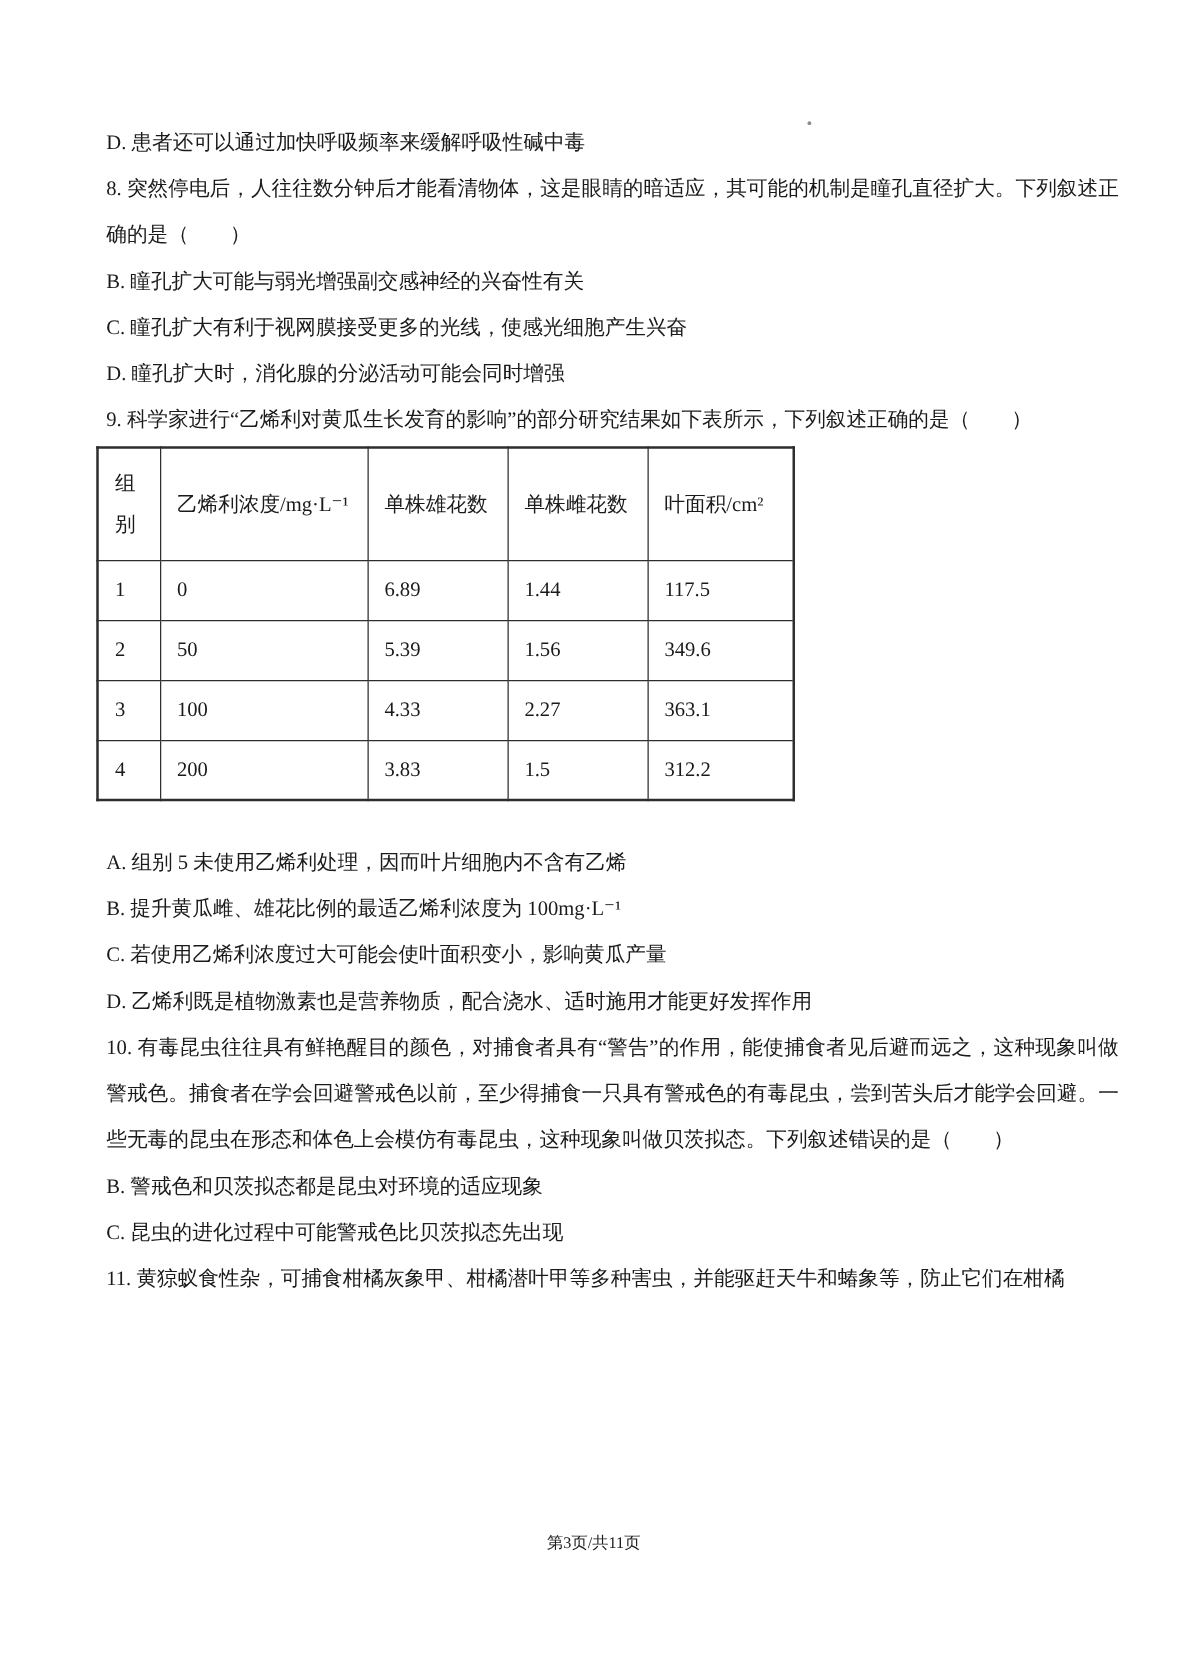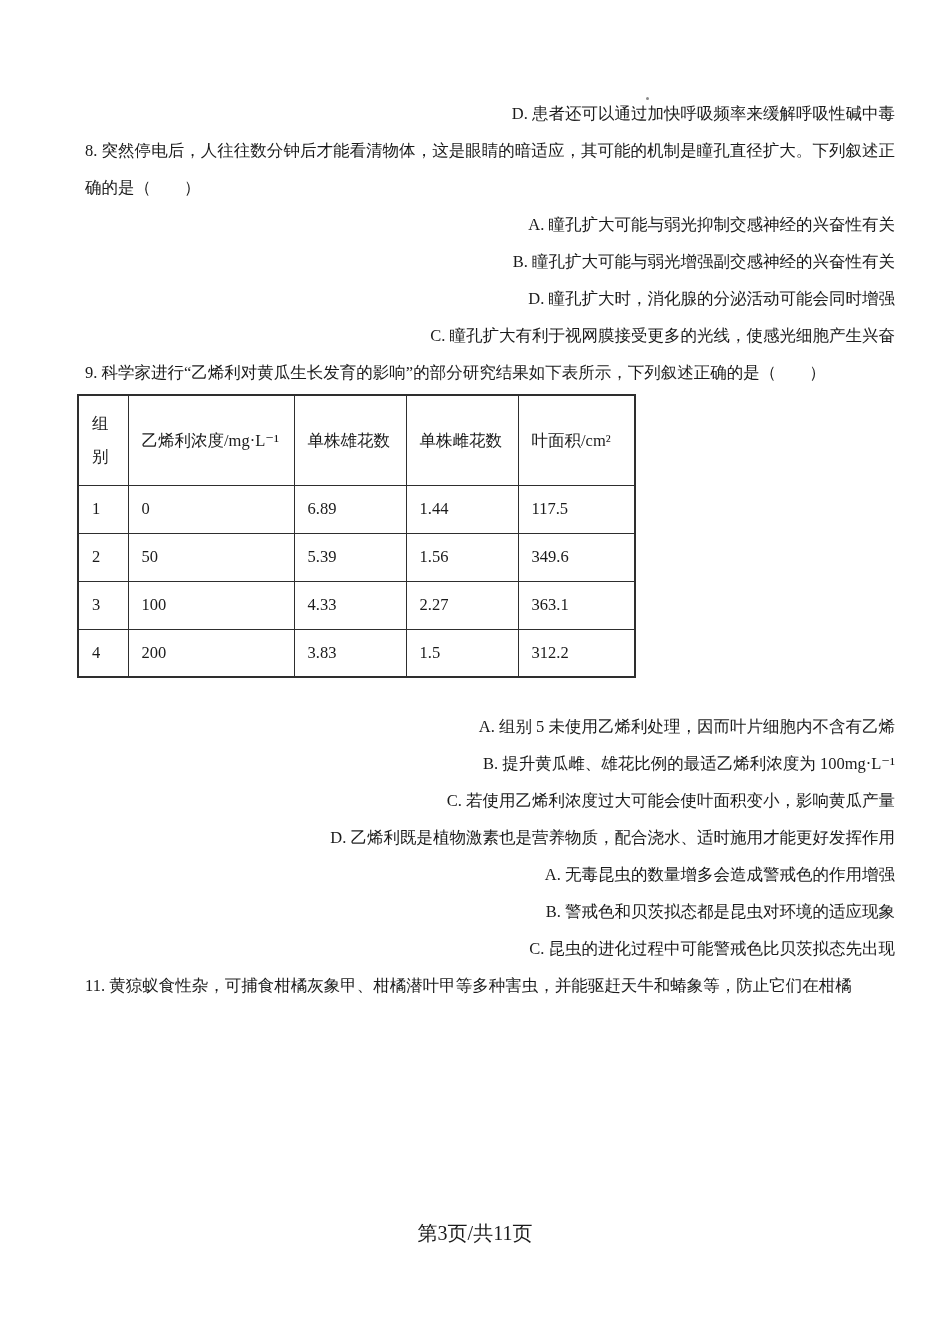--- a/index.html
+++ b/index.html
@@ -17,21 +17,21 @@
     overflow: hidden;
   }
   .content {
     position: absolute;
     left: 85px; top: 95px;
     width: 810px;
     font-size: 16.5px;
     line-height: 37px;
   }
   .para { margin: 0; text-align: justify; }
-  .line { margin: 0; text-align: right; }
+  .line { margin: 0; text-align: left; }
   .qtable {
     border-collapse: collapse;
     table-layout: fixed;
     margin: 3px 0 16px -8px;
     border: 2px solid #2e2e2e;
   }
   .qtable th, .qtable td {
     border: 1px solid #2e2e2e;
     font-weight: normal;
     font-size: 16.5px;
@@ -41,21 +41,21 @@
     background: #ffffff;
   }
   .qtable th { height: 90px; line-height: 33px; }
   .qtable td { height: 48px; line-height: 20px; }
   .after-table { margin-top: 30px; }
   .footer {
     position: absolute;
     left: 0; top: 1215px;
     width: 950px;
     text-align: center;
-    font-size: 20px;
+    font-size: 13px;
     line-height: 37px;
   }
   .stray-mark {
     position: absolute;
     left: 646px; top: 97px;
     width: 3px; height: 3px;
     border-radius: 50%;
     background: #8a8a8a;
   }
 </style>
@@ -64,24 +64,23 @@
 
 <div class="page">
 
   <span class="stray-mark"></span>
 
   <div class="content">
 
     <p class="line">D. 患者还可以通过加快呼吸频率来缓解呼吸性碱中毒</p>
 
     <p class="para">8. 突然停电后，人往往数分钟后才能看清物体，这是眼睛的暗适应，其可能的机制是瞳孔直径扩大。下列叙述正确的是（　　）</p>
-    <p class="line">A. 瞳孔扩大可能与弱光抑制交感神经的兴奋性有关</p>
     <p class="line">B. 瞳孔扩大可能与弱光增强副交感神经的兴奋性有关</p>
+    <p class="line">C. 瞳孔扩大有利于视网膜接受更多的光线，使感光细胞产生兴奋</p>
     <p class="line">D. 瞳孔扩大时，消化腺的分泌活动可能会同时增强</p>
-    <p class="line">C. 瞳孔扩大有利于视网膜接受更多的光线，使感光细胞产生兴奋</p>
 
     <p class="para">9. 科学家进行“乙烯利对黄瓜生长发育的影响”的部分研究结果如下表所示，下列叙述正确的是（　　）</p>
 
     <table class="qtable">
       <colgroup>
         <col style="width:50px">
         <col style="width:166px">
         <col style="width:112px">
         <col style="width:112px">
         <col style="width:117px">
@@ -125,21 +124,21 @@
     </tbody>
       </table>
 
     <div class="after-table">
       <p class="line">A. 组别 5 未使用乙烯利处理，因而叶片细胞内不含有乙烯</p>
       <p class="line">B. 提升黄瓜雌、雄花比例的最适乙烯利浓度为 100mg·L⁻¹</p>
       <p class="line">C. 若使用乙烯利浓度过大可能会使叶面积变小，影响黄瓜产量</p>
       <p class="line">D. 乙烯利既是植物激素也是营养物质，配合浇水、适时施用才能更好发挥作用</p>
     </div>
 
-    <p class="line">A. 无毒昆虫的数量增多会造成警戒色的作用增强</p>
+    <p class="para">10. 有毒昆虫往往具有鲜艳醒目的颜色，对捕食者具有“警告”的作用，能使捕食者见后避而远之，这种现象叫做警戒色。捕食者在学会回避警戒色以前，至少得捕食一只具有警戒色的有毒昆虫，尝到苦头后才能学会回避。一些无毒的昆虫在形态和体色上会模仿有毒昆虫，这种现象叫做贝茨拟态。下列叙述错误的是（　　）</p>
     <p class="line">B. 警戒色和贝茨拟态都是昆虫对环境的适应现象</p>
     <p class="line">C. 昆虫的进化过程中可能警戒色比贝茨拟态先出现</p>
 
     <p class="para">11. 黄猄蚁食性杂，可捕食柑橘灰象甲、柑橘潜叶甲等多种害虫，并能驱赶天牛和蝽象等，防止它们在柑橘</p>
 
   </div>
 
   <div class="footer">第3页/共11页</div>
 
 </div>

